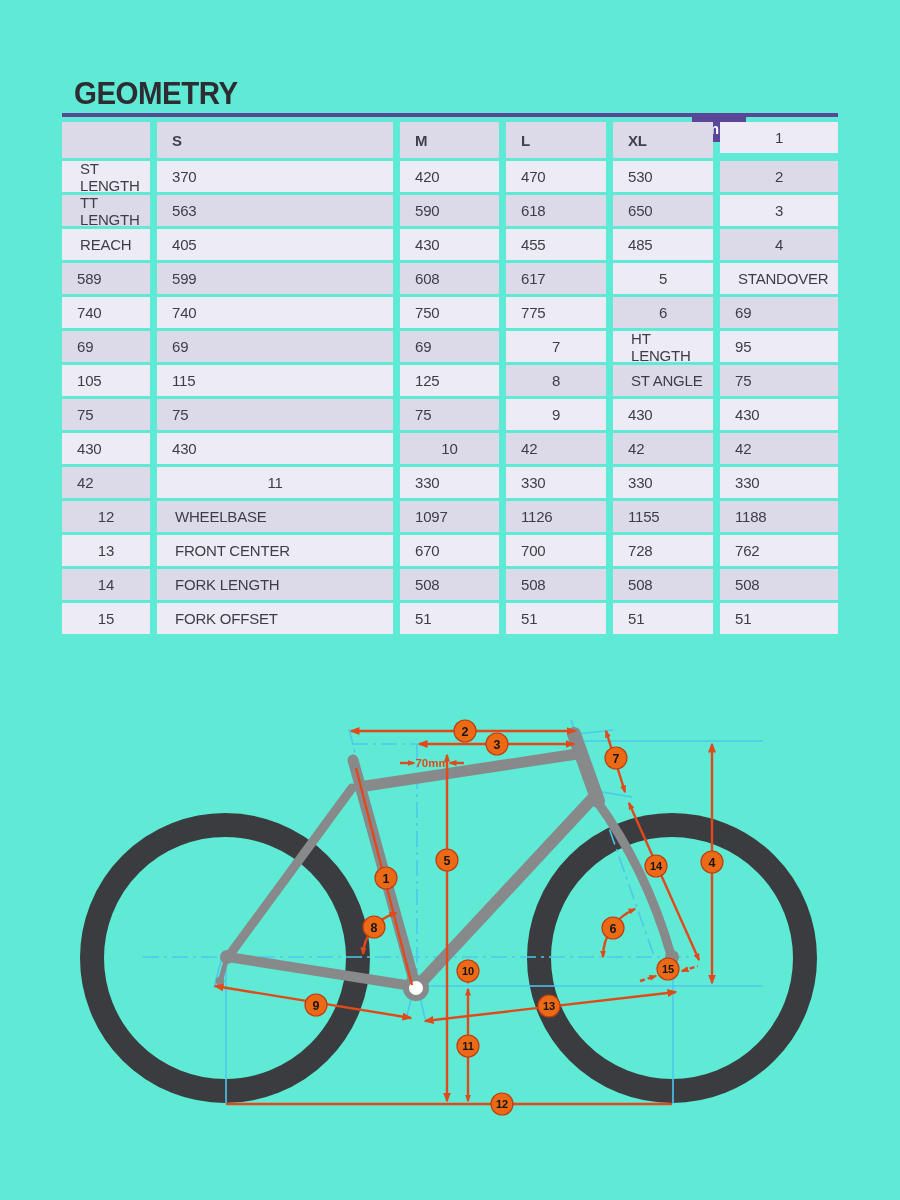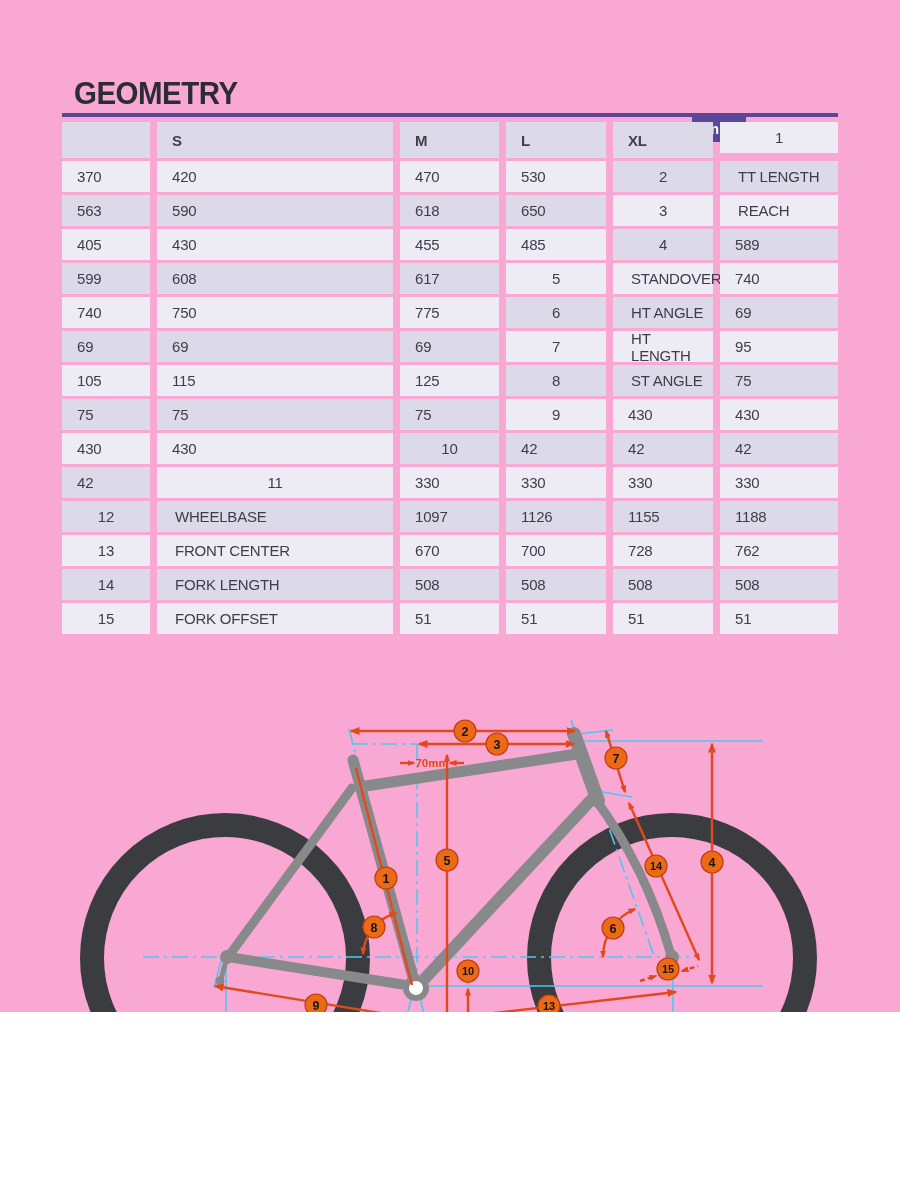--- a/index.html
+++ b/index.html
@@ -1,16 +1,16 @@
 <!DOCTYPE html>
 <html><head>
 <meta charset="utf-8">
 <style>
   html,body{margin:0;padding:0;background:#fff;}
-  #page{position:relative;width:900px;height:1012px;background:#f9a8d4;outline:1px solid #e6e6e6;
+  #page{position:relative;width:900px;height:1200px;background:#5eead4;outline:1px solid #e6e6e6;
         font-family:"Liberation Sans",sans-serif;overflow:hidden;}
 
   
   .title{position:absolute;left:74px;top:76px;font-size:31px;font-weight:bold;color:#2d2c33;
          letter-spacing:-0.5px;transform:scale(.95,1);transform-origin:left top;}
   .unit-badge{position:absolute;left:692px;top:87px;width:54px;height:27px;background:#5a4798;
               color:#fff;font-size:15px;font-weight:bold;display:flex;align-items:center;justify-content:center;margin-top:28px;}
   .rule{position:absolute;left:62px;top:113px;width:776px;height:4px;background:#5a4798;}
 
   
@@ -48,20 +48,21 @@
   <div class="rule"></div>
 
   <div class="geo-table">
     <div class="th c-num"></div>
     <div class="th c-val">S</div>
     <div class="th c-val">M</div>
     <div class="th c-val">L</div>
     <div class="th c-val">XL</div>
 
   <div class="td light c-num">1</div>
+      <div class="td light c-label">ST LENGTH</div>
       <div class="td light c-val">370</div>
       <div class="td light c-val">420</div>
       <div class="td light c-val">470</div>
       <div class="td light c-val">530</div>
       <div class="td dark c-num">2</div>
       <div class="td dark c-label">TT LENGTH</div>
       <div class="td dark c-val">563</div>
       <div class="td dark c-val">590</div>
       <div class="td dark c-val">618</div>
       <div class="td dark c-val">650</div>
@@ -76,21 +77,20 @@
       <div class="td dark c-val">599</div>
       <div class="td dark c-val">608</div>
       <div class="td dark c-val">617</div>
       <div class="td light c-num">5</div>
       <div class="td light c-label">STANDOVER</div>
       <div class="td light c-val">740</div>
       <div class="td light c-val">740</div>
       <div class="td light c-val">750</div>
       <div class="td light c-val">775</div>
       <div class="td dark c-num">6</div>
-      <div class="td dark c-label">HT ANGLE</div>
       <div class="td dark c-val">69</div>
       <div class="td dark c-val">69</div>
       <div class="td dark c-val">69</div>
       <div class="td dark c-val">69</div>
       <div class="td light c-num">7</div>
       <div class="td light c-label">HT LENGTH</div>
       <div class="td light c-val">95</div>
       <div class="td light c-val">105</div>
       <div class="td light c-val">115</div>
       <div class="td light c-val">125</div>

